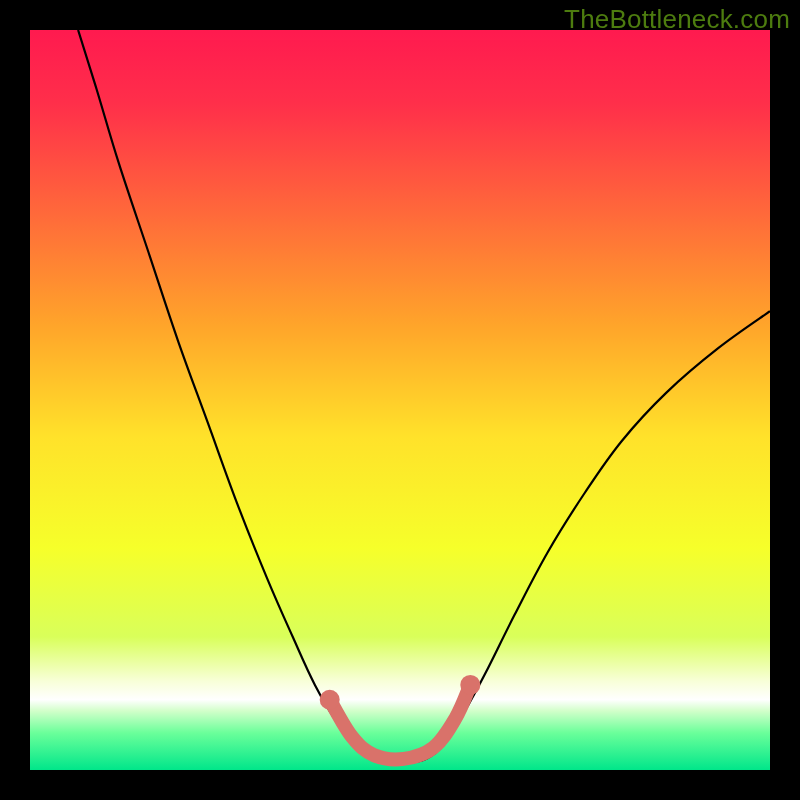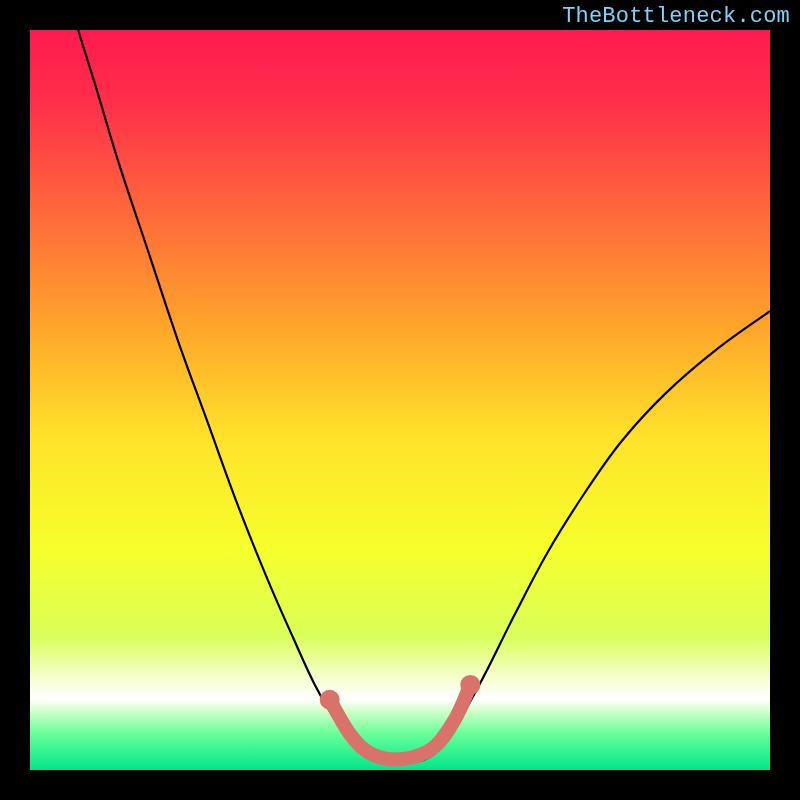--- a/index.html
+++ b/index.html
@@ -15,23 +15,23 @@
     left: 0;
     top: 0;
     width: 800px;
     height: 800px;
     background: #000;
   }
   .watermark {
     position: absolute;
     top: 4px;
     right: 10px;
-    color: #7dd3fc;
-    font-family: Liberation Mono, monospace;
-    font-size: 22px;
+    color: #4d7c0f;
+    font-family: Liberation Sans, sans-serif;
+    font-size: 26px;
     letter-spacing: 0.2px;
     user-select: none;
   }
   svg {
     position: absolute;
     left: 0;
     top: 0;
   }
 </style>
 </head>

